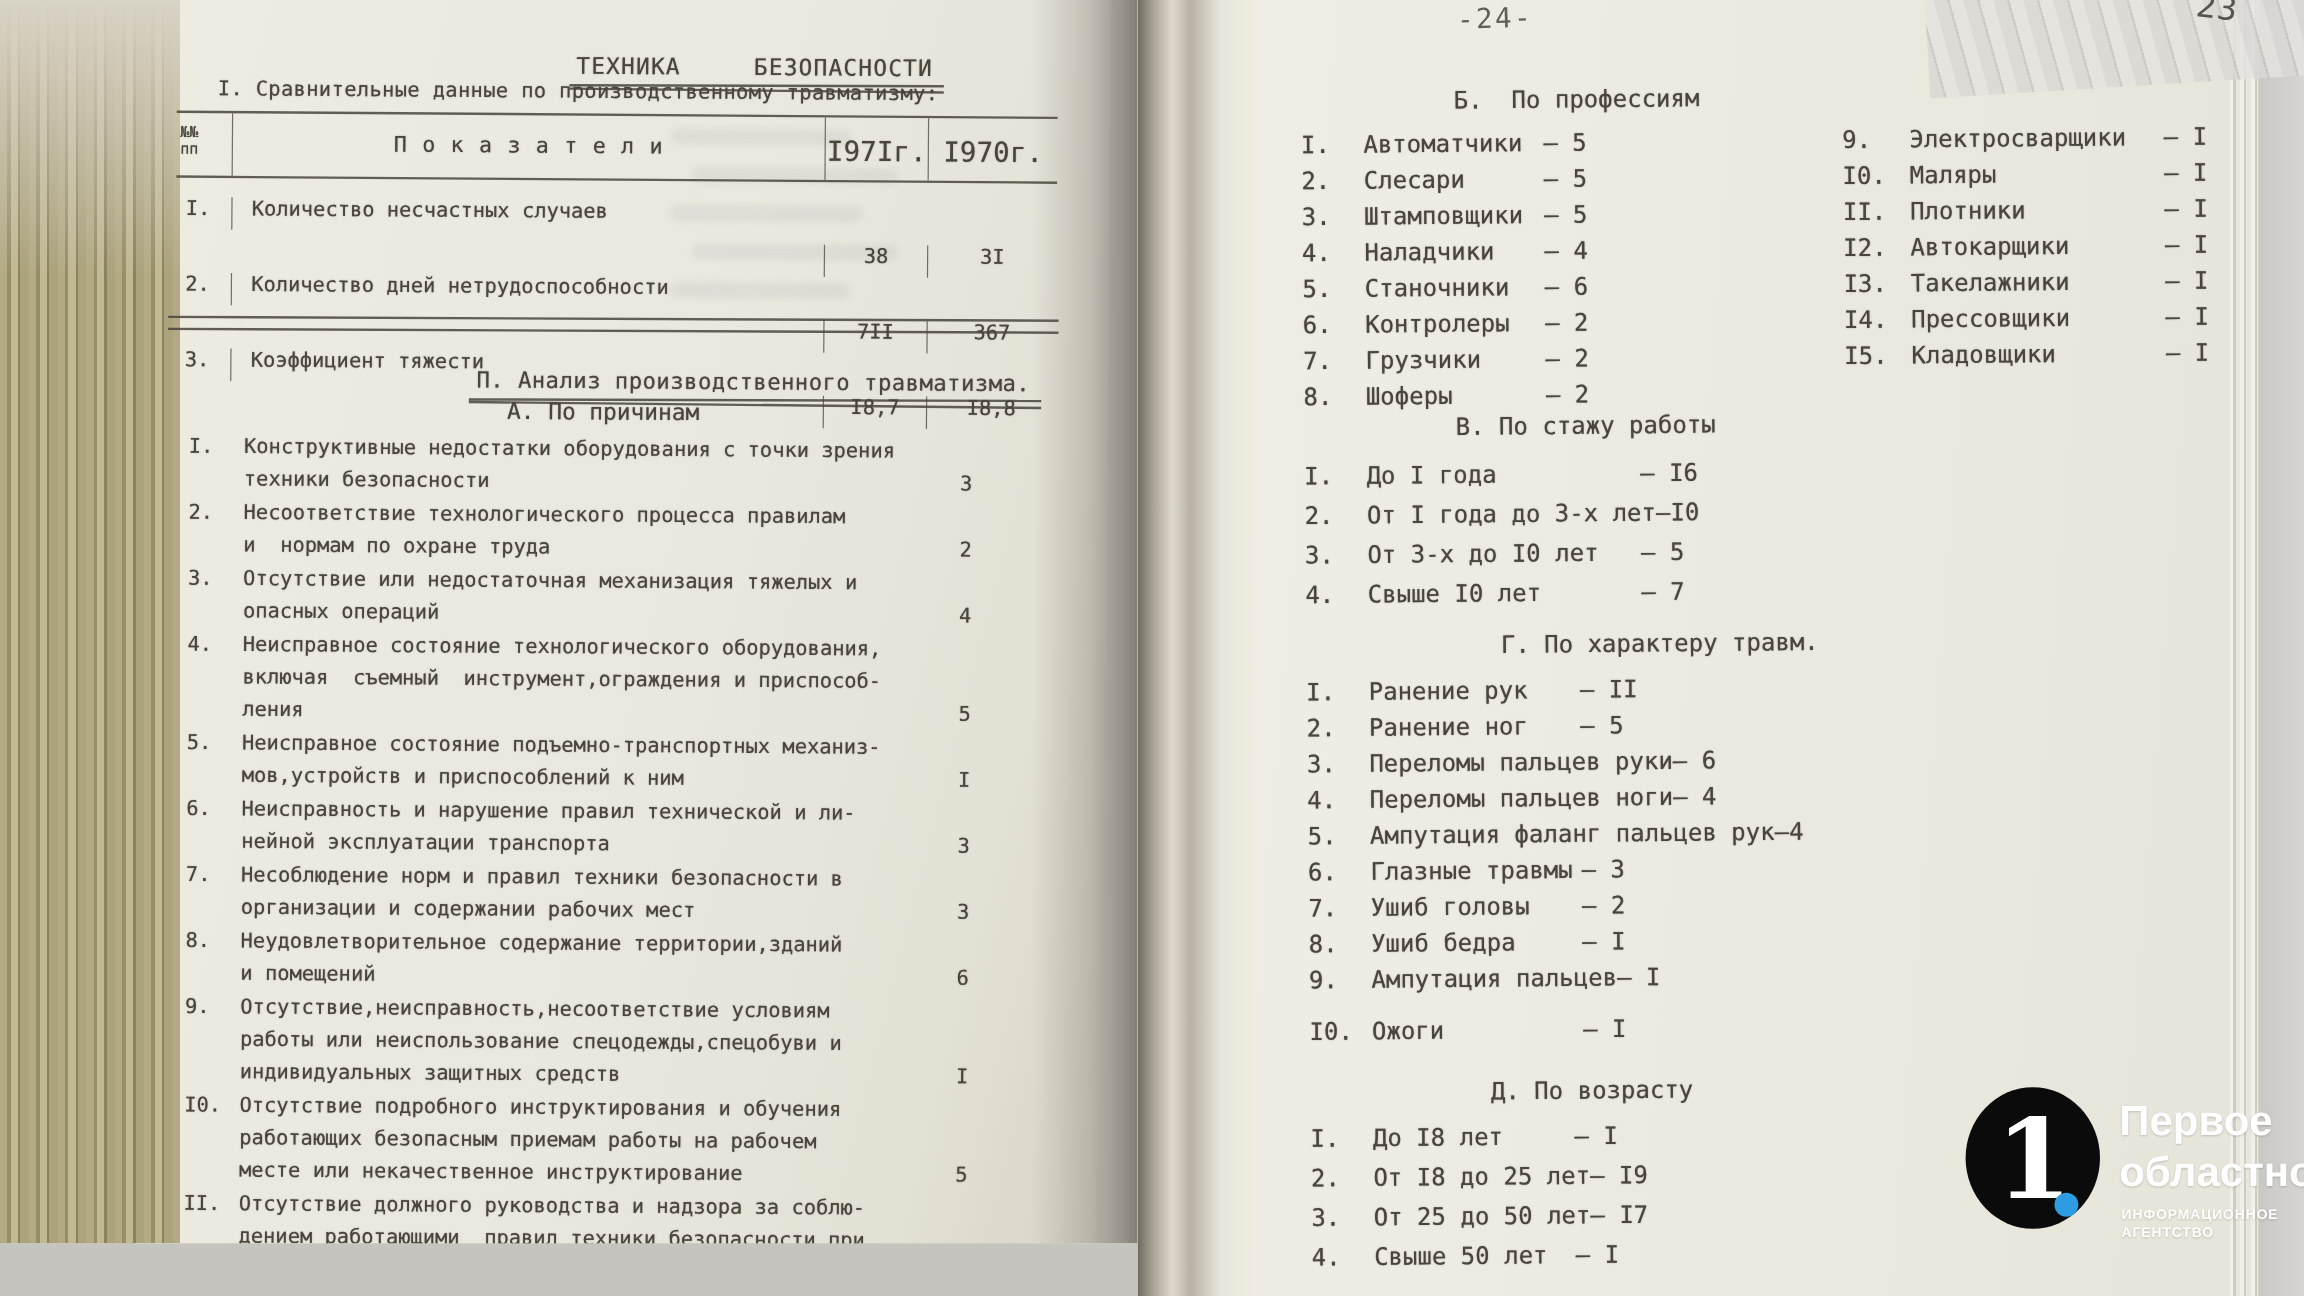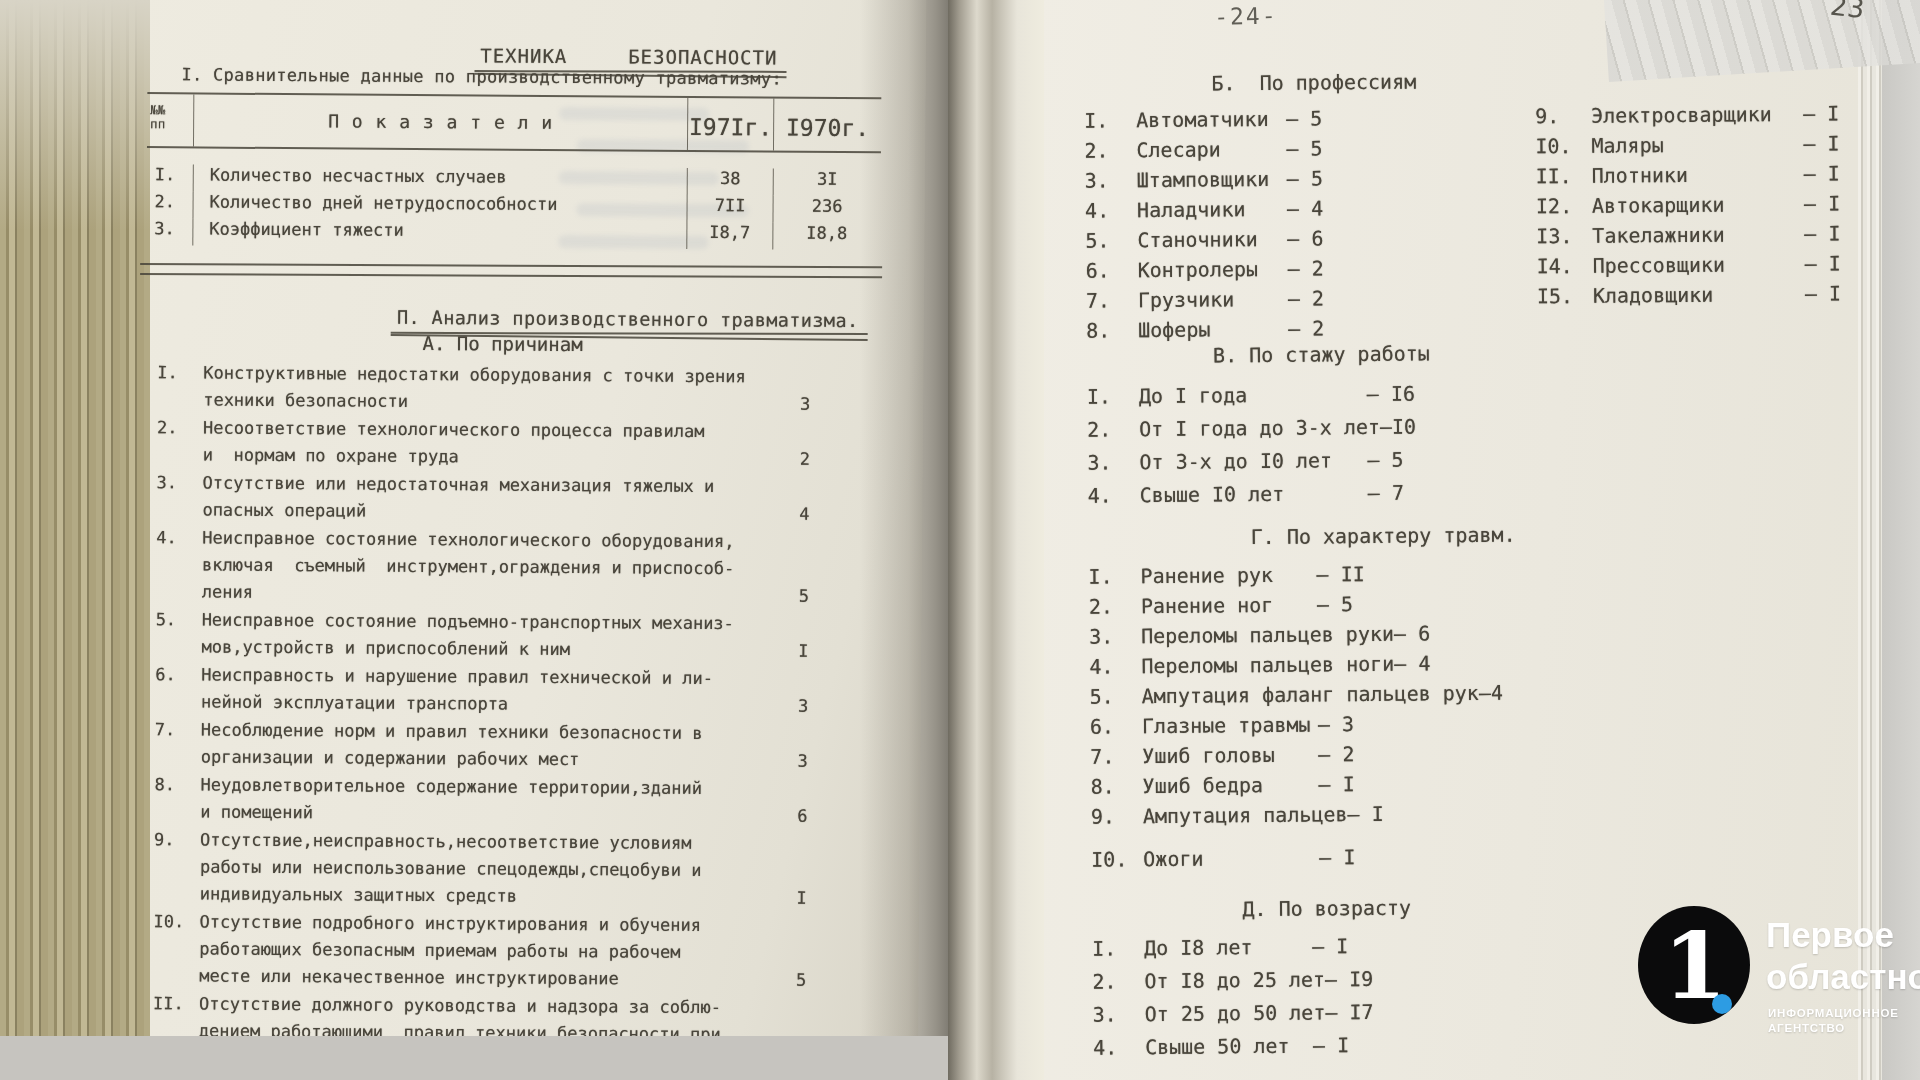--- a/index.html
+++ b/index.html
@@ -27,21 +27,21 @@
   .tbl-head,.tbl-body{display:grid;grid-template-columns:46px 494px 86px 108px;}
   .tbl-head{border-bottom:2px solid rgba(72,68,58,.85);min-height:52px;}
   .vline{border-left:1.5px solid rgba(72,68,58,.75);}
   .hnum{font-size:12.5px;line-height:14px;padding:9px 0 0 3px;white-space:pre-line;}
   .hind{text-align:center;font-size:18px;padding-top:15px;letter-spacing:1px;white-space:pre;}
   .hyr{text-align:center;font-size:23px;padding-top:16px;white-space:pre;}
   .tbl-body{padding:16px 0 14px;}
   .tbl-body > div{display:contents;}
   .bnum{height:27px;padding-left:8px;font-size:17px;}
   .blbl{height:27px;padding-left:16px;font-size:17px;white-space:pre;}
-  .byr{height:27px;text-align:center;font-size:17px;}
+  .byr{height:27px;text-align:center;font-size:17px;margin-top:36px;}
   .dline{position:absolute;left:12px;top:262px;width:742px;height:8px;
     border-top:2px solid rgba(72,68,58,.85);border-bottom:2px solid rgba(72,68,58,.85);transform:rotate(-.15deg);}
   .h2-L{position:absolute;left:200px;top:284px;width:430px;text-align:center;font-size:18.5px;letter-spacing:.4px;white-space:pre;}
   .ha-L{position:absolute;left:243px;top:330px;width:264px;text-align:center;font-size:19px;white-space:pre;}
   .causes{position:absolute;left:26px;top:359px;width:740px;font-size:17px;line-height:27px;}
   .cause{display:grid;grid-template-columns:50px 566px 44px;margin-bottom:1px;}
   .cause .num{padding-left:4px;}
   .cause .txt{white-space:pre-wrap;}
   .cause .val{align-self:end;text-align:center;margin-left:28px;}
   
@@ -129,21 +129,21 @@
             <span class="bnum typ">I.</span>
             <span class="blbl typ vline">Количество несчастных случаев</span>
             <span class="byr typ vline">38</span>
             <span class="byr typ vline">3I</span>
           </div>
 
           <div>
             <span class="bnum typ">2.</span>
             <span class="blbl typ vline">Количество дней нетрудоспособности</span>
             <span class="byr typ vline">7II</span>
-            <span class="byr typ vline">236</span>
+            <span class="byr typ vline">367</span>
           </div>
 
           <div>
             <span class="bnum typ">3.</span>
             <span class="blbl typ vline">Коэффициент тяжести</span>
             <span class="byr typ vline">I8,7</span>
             <span class="byr typ vline">I8,8</span>
           </div>
         </div>
     </div>

